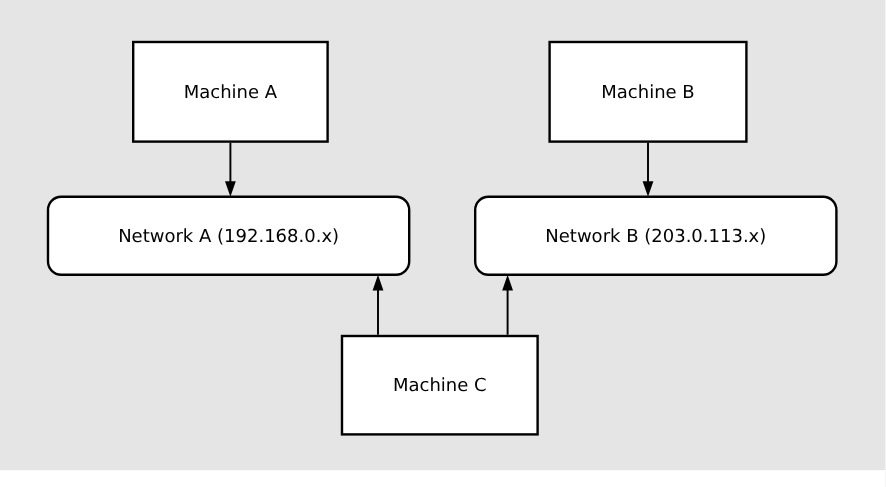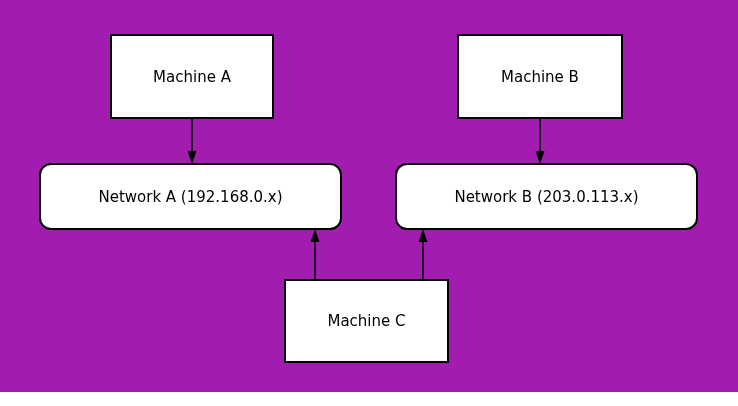--- a/index.html
+++ b/index.html
@@ -4,21 +4,21 @@
 <style>
   html, body {
     margin: 0;
     padding: 0;
     background: #ffffff;
   }
   .diagram-canvas {
     position: relative;
     width: 738px;
     height: 392px;
-    background: #a21caf;
+    background: #e5e5e5;
     font-family: "DejaVu Sans", "Liberation Sans", sans-serif;
   }
   svg text {
     font-family: "DejaVu Sans", "Liberation Sans", sans-serif;
     font-size: 15px;
     fill: #000000;
   }
   .node-box {
     fill: #ffffff;
     stroke: #000000;

